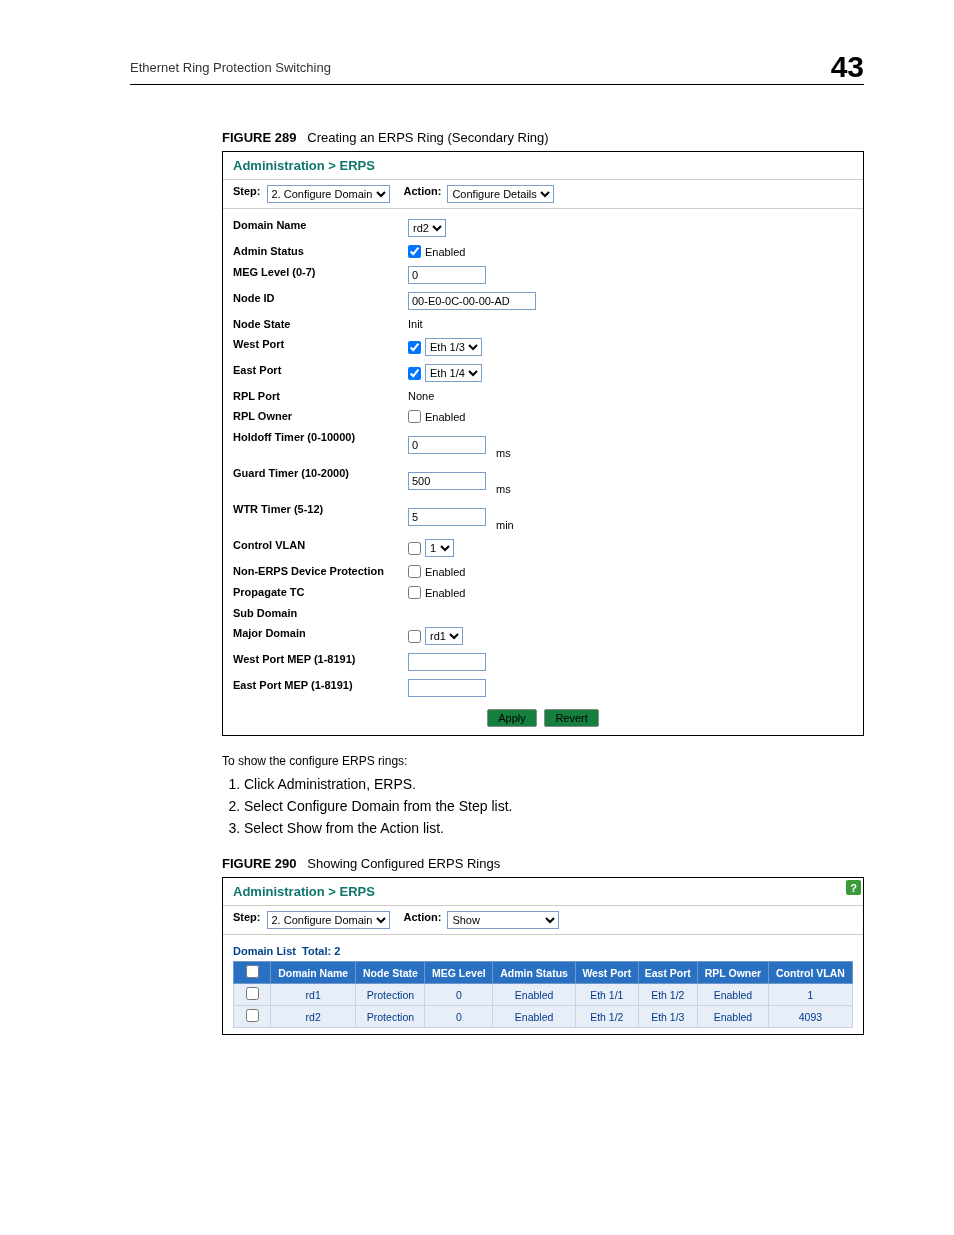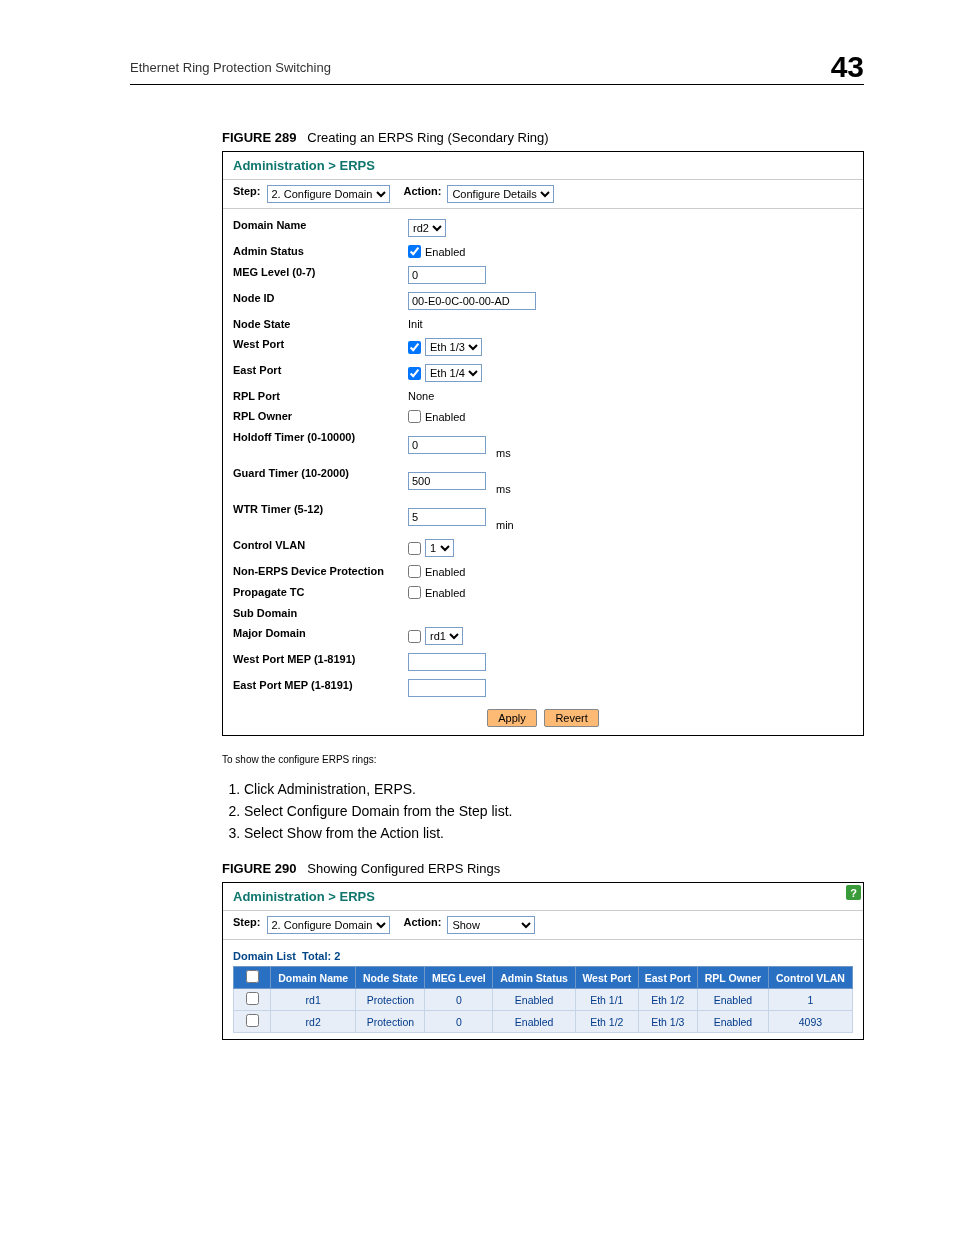--- a/index.html
+++ b/index.html
@@ -71,26 +71,26 @@
     margin: 0;
   }
   .unit { font-size: 11px; margin-left: 6px; margin-top: 16px; }
   .btn-row {
     text-align: center;
     padding: 8px 0 8px 0;
   }
   button.ui-btn {
     font-size: 11px;
     padding: 2px 10px;
-    background: #fdba74;
+    background: #15803d;
     border: 1px solid #888;
     border-radius: 2px;
     margin: 0 2px;
   }
-  .body-text { margin-left: 92px; font-size: 10px; margin-top: 6px; margin-bottom: 16px; }
+  .body-text { margin-left: 92px; font-size: 12px; margin-top: 6px; margin-bottom: 8px; }
   ol.steps { margin: 4px 0 20px 92px; padding-left: 22px; font-size: 14px; }
   ol.steps li { margin-bottom: 6px; }
   
   .dom-list-head {
     color: #004488;
     font-size: 11px;
     padding: 4px 10px;
     font-weight: bold;
   }
   .dom-list-head .total { font-weight: bold; color: #004488; }
@@ -317,21 +317,21 @@
 </p>
 
 <div class="panel rel">
   <div class="help-icon">?</div>
   <div class="panel-title">Administration &gt; ERPS</div>
 
   <div class="panel-row toolbar">
     <span style="font-weight:bold;margin-right:6px">Step:</span>
     <select class="ui-select"><option>2. Configure Domain</option></select>
     <span style="font-weight:bold;margin:0 6px 0 14px">Action:</span>
-    <select class="ui-select" style="width:88px"><option>Show</option></select>
+    <select class="ui-select" style="width:112px"><option>Show</option></select>
   </div>
 
   <div class="dom-list-head">
     <span>Domain List</span>&nbsp;&nbsp;<span class="total">Total: 2</span>
   </div>
 
   <table class="data-table">
     <thead>
       <tr>
         <th class="chk"><input type="checkbox" class="ui-check" style=""></th>

